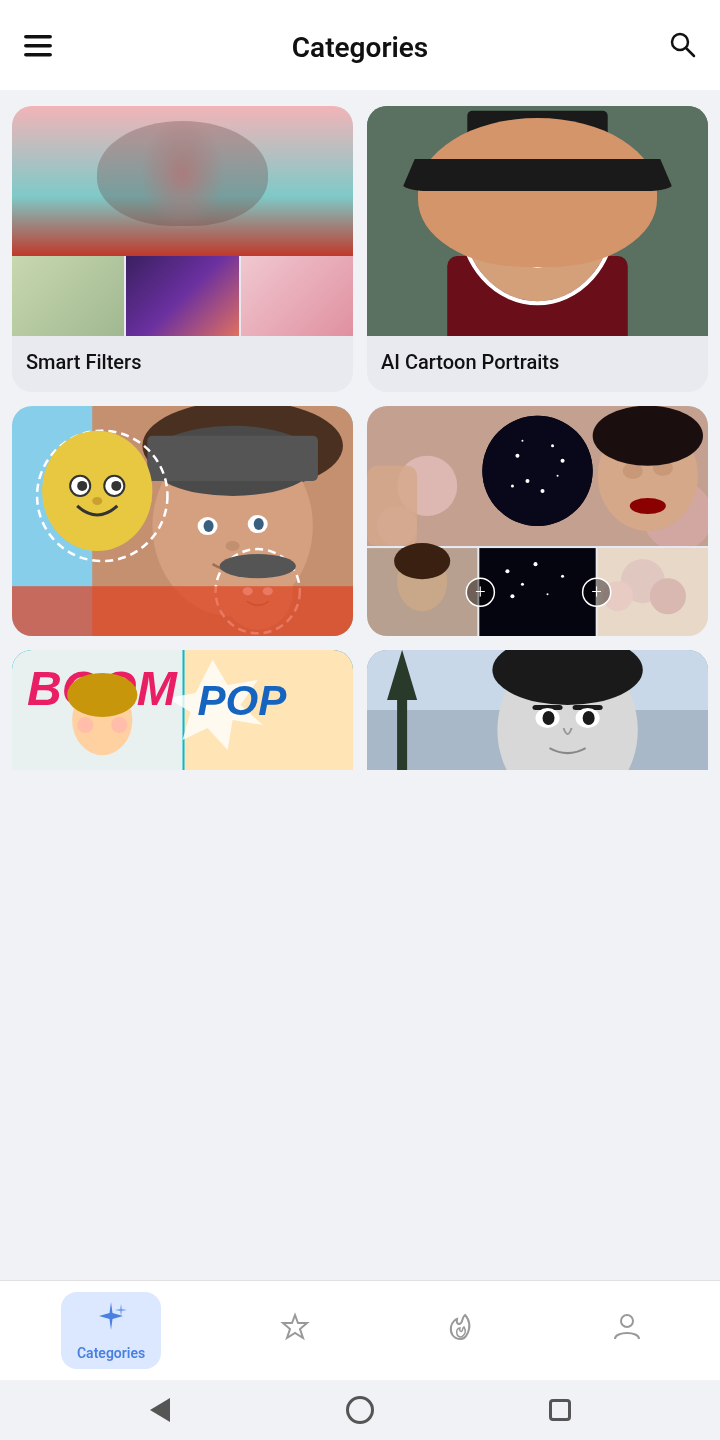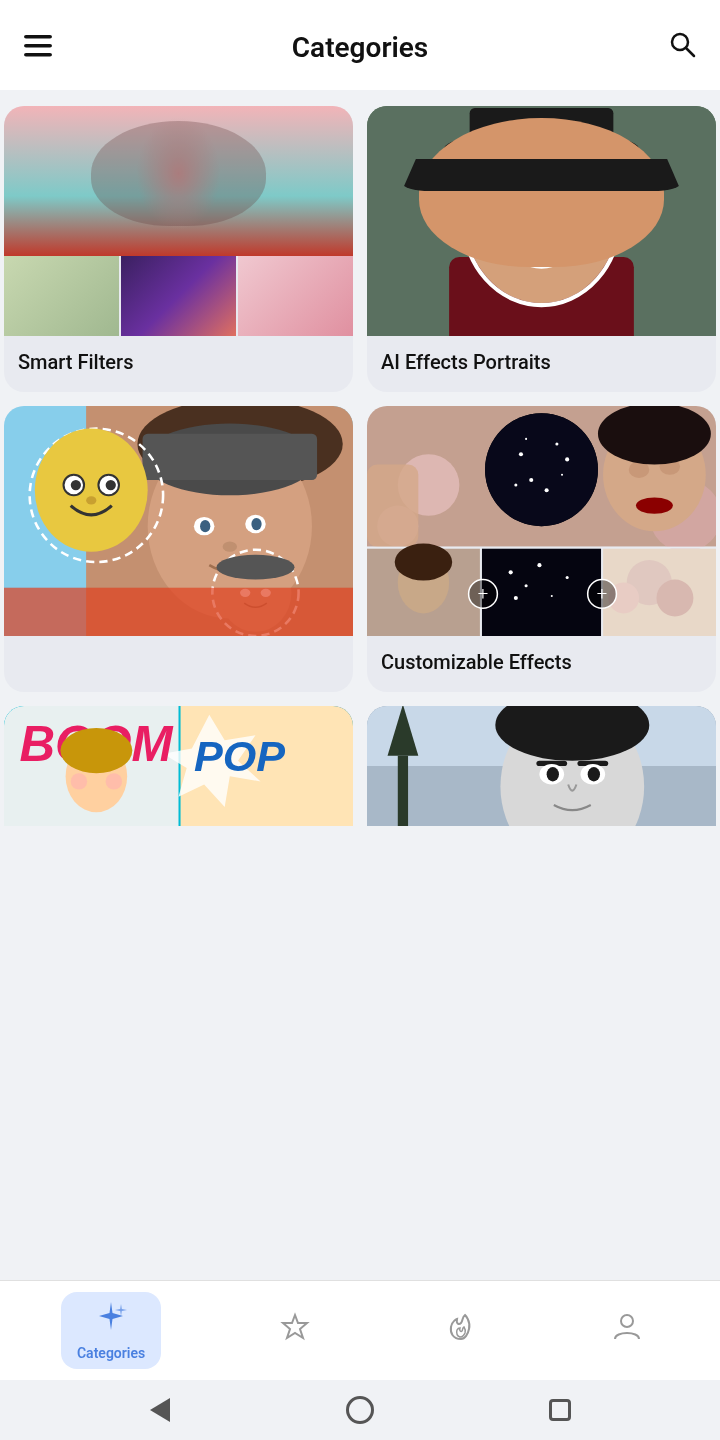--- a/index.html
+++ b/index.html
@@ -29,21 +29,21 @@
     }
     .header-icon {
       font-size: 28px;
       color: #111;
       cursor: pointer;
     }
 
     
     .main-content {
       flex: 1;
-      padding: 16px 4px;
+      padding: 16px 12px;
       overflow-y: auto;
     }
 
     
     .grid {
       display: grid;
       grid-template-columns: 1fr 1fr;
       gap: 14px;
     }
 
@@ -318,21 +318,21 @@
             <path d="M145 145 Q170 165 195 145" stroke="#8a5030" stroke-width="3" fill="none"></path>
 
             <path d="M148 148 Q170 162 192 148 L192 155 Q170 168 148 155 Z" fill="#fff"></path>
 
             <ellipse cx="170" cy="130" rx="8" ry="5" fill="#c08060"></ellipse>
 
             <ellipse cx="170" cy="110" rx="77" ry="87" fill="none" stroke="#fff" stroke-width="4"></ellipse>
           </svg>
         </div>
       </div>
-      <div class="card-label">AI Effects Portraits</div>
+      <div class="card-label">AI Cartoon Portraits</div>
     </div>
 
     <div class="card">
       <div class="card-image-area">
         <svg width="100%" height="100%" viewBox="0 0 340 230" preserveAspectRatio="xMidYMid slice">
 
           <rect width="340" height="230" fill="#87ceeb"></rect>
 
           <rect x="80" y="0" width="260" height="230" fill="#c49070"></rect>
 
@@ -436,21 +436,20 @@
           <circle cx="300" cy="190" r="18" fill="#d8b8b0"></circle>
           <circle cx="250" cy="190" r="15" fill="#e8ccc4"></circle>
 
           <circle cx="113" cy="186" r="14" fill="rgba(0,0,0,0.4)" stroke="#fff" stroke-width="1.5"></circle>
           <text x="113" y="192" text-anchor="middle" fill="#fff" font-size="18" font-weight="300">+</text>
 
           <circle cx="229" cy="186" r="14" fill="rgba(0,0,0,0.4)" stroke="#fff" stroke-width="1.5"></circle>
           <text x="229" y="192" text-anchor="middle" fill="#fff" font-size="18" font-weight="300">+</text>
         </svg>
       </div>
-      <div class="card-label">Customizable Effects</div>
     </div>
 
     <div class="partial-card">
       <div class="comic-bg">
         <svg width="100%" height="100%" viewBox="0 0 340 120" preserveAspectRatio="xMidYMid slice">
 
           <rect width="340" height="120" fill="#00bcd4"></rect>
 
           <rect x="0" y="0" width="170" height="120" fill="#e8f0f0"></rect>
           <rect x="172" y="0" width="168" height="120" fill="#ffe4b5"></rect>

